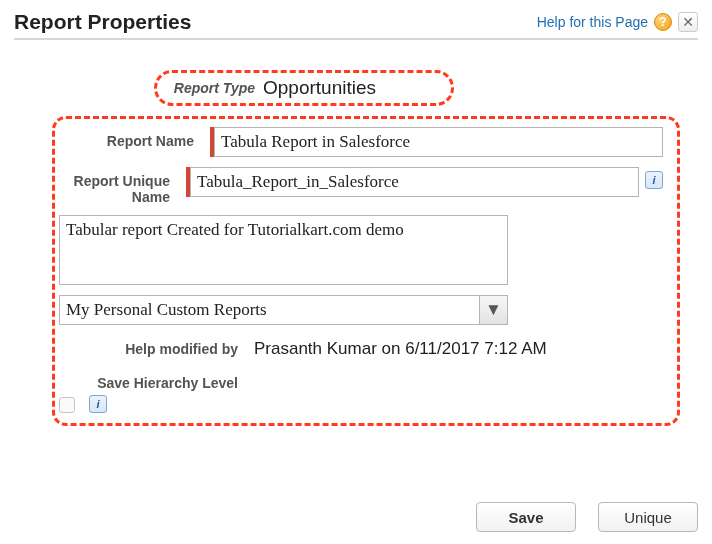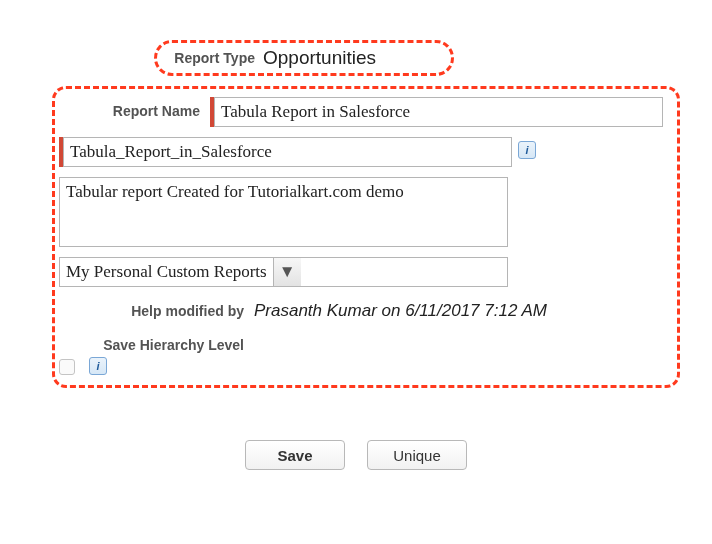--- a/index.html
+++ b/index.html
@@ -73,20 +73,21 @@
       display: flex;
       align-items: center;
     }
     .bubble-type .lbl {
       font-size: 14px;
       font-weight: bold;
       color: #535353;
       width: 100px;
       text-align: right;
       padding-right: 8px;
+      font-style: italic;
     }
     .bubble-type .val {
       font-size: 19px;
       color: #222;
     }
     .bubble-main {
       position: relative;
       border: 3px dashed #ff3a1e;
       border-radius: 14px;
       margin: 0 18px 0 38px;
@@ -94,21 +95,21 @@
     }
 
     .row {
       display: flex;
       align-items: flex-start;
       margin-bottom: 10px;
     }
     .row .label {
       width: 195px;
       text-align: right;
-      padding-right: 10px;
+      padding-right: 16px;
       padding-top: 6px;
       font-size: 14px;
       font-weight: bold;
       color: #535353;
     }
     .row .field {
       flex: 1;
       position: relative;
       display: flex;
       align-items: flex-start;
@@ -124,21 +125,21 @@
       border: 1px solid #b5b5b5;
       font-size: 17px;
       color: #222;
       padding: 4px 6px;
       font-family: Liberation Serif, serif;
     }
     textarea { height: 70px; resize: none; }
     .select-box {
       display: flex;
       align-items: center;
-      justify-content: flex-start;
+      justify-content: space-between;
       height: 30px;
       padding: 0;
     }
     .select-box .sel-text {
       padding: 0 6px;
       font-size: 17px;
     }
     .select-box .sel-arrow {
       width: 28px;
       height: 100%;
@@ -158,72 +159,80 @@
       font-style: italic;
       display: flex; align-items: center; justify-content: center;
       margin-left: 6px;
       margin-top: 4px;
       cursor: pointer;
     }
     .static-val {
       font-size: 17px;
       color: #222;
       padding-top: 4px;
-      font-style: italic;
     }
     .chk {
       width: 16px; height: 16px;
       border: 1px solid #c4c4c4;
       border-radius: 3px;
       background: #fafafa;
       margin-top: 6px;
     }
 
     .button-bar {
-      margin-top: 52px;
-      display: flex;
-      justify-content: center;
+      margin-top: 76px;
+      display: flex;
+      justify-content: flex-end;
       gap: 22px;
     }
     .btn {
       min-width: 100px;
       height: 30px;
       border: 1px solid #b8b8b8;
       border-radius: 4px;
       background: linear-gradient(#ffffff,#f1f1f1);
       font-size: 15px;
       color: #333;
       cursor: pointer;
     }
     .btn.primary { font-weight: bold; }
   </style>
 </head>
 <body>
 
 <div class="dialog">
 
+  <div class="titlebar">
+    <div class="titlebar-left">Report Properties</div>
+    <div class="titlebar-right">
+      <span class="help-link">Help for this Page</span>
+      <span class="help-icon">?</span>
+      <span class="close-icon">✕</span>
+    </div>
+  </div>
 
   <div class="content">
 
     <div class="bubble-type">
       <span class="lbl">Report Type</span>
       <span class="val">Opportunities</span>
     </div>
 
     <div class="bubble-main">
 
       <div class="row">
         <div class="label">Report Name</div>
         <div class="field">
           <div class="req-bar"></div>
           <input type="text" value="Tabula Report in Salesforce" style="">
         </div>
       </div>
 
       <div class="row">
+        <div class="label">Report Unique Name</div>
         <div class="field">
           <div class="req-bar"></div>
           <input type="text" value="Tabula_Report_in_Salesforce" style="">
           <span class="info-icon">i</span>
         </div>
       </div>
 
       <div class="row">
         <div class="field">
           <textarea style="">Tabular report Created for Tutorialkart.com demo</textarea>

